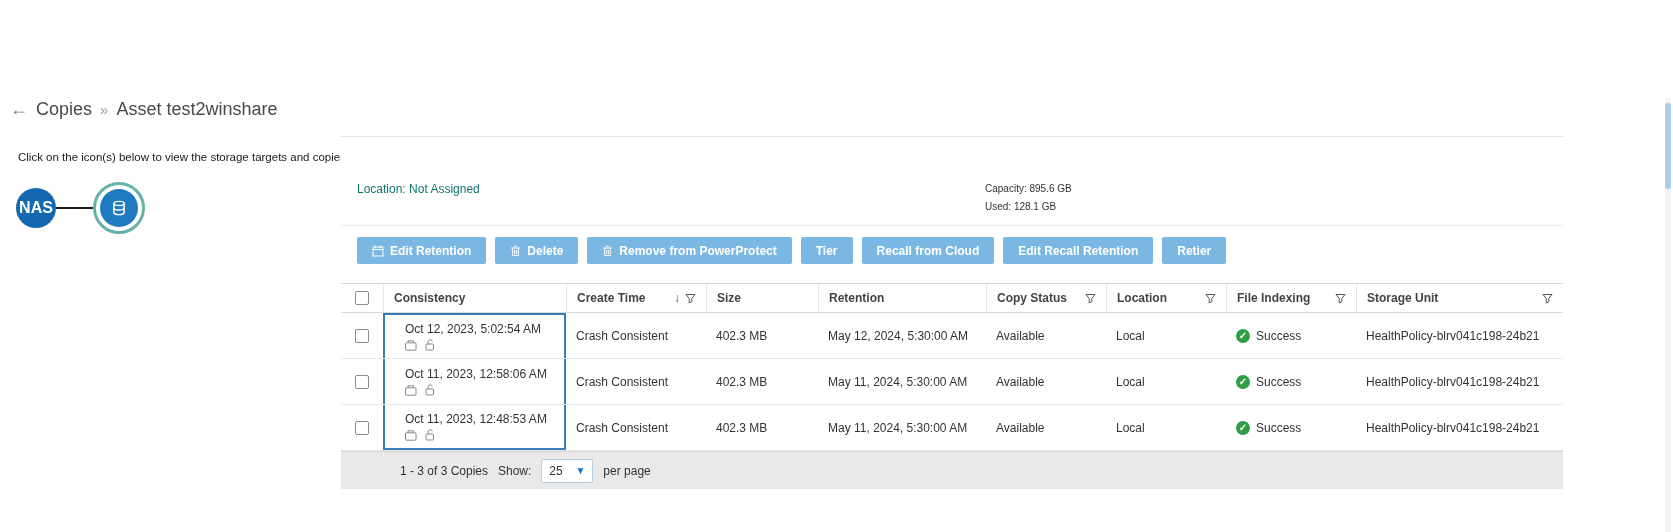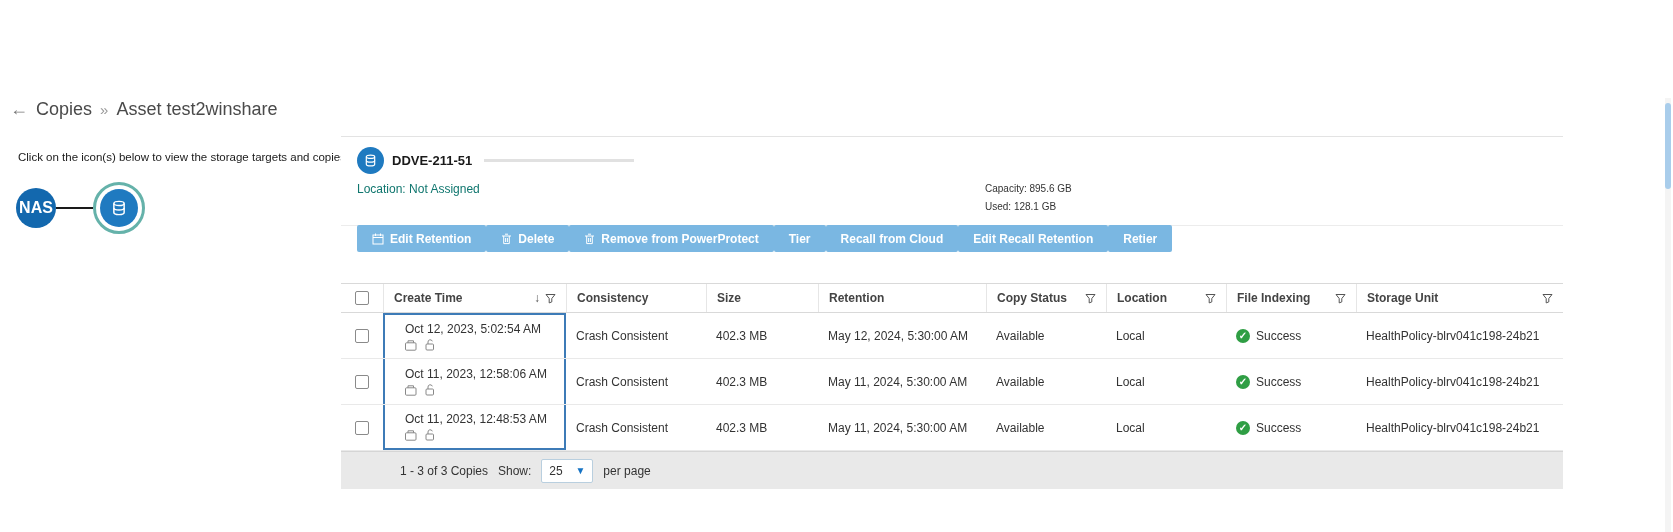--- a/index.html
+++ b/index.html
@@ -32,21 +32,21 @@
     display:flex; align-items:center; justify-content:center; }
   .storage-name { font-weight:bold; font-size:13px; color:#1a1a1a; }
   .redacted { width:150px; height:3px; background:#c9c9c9; opacity:.55; margin-left:4px;
     align-self:center; }
   .location { position:absolute; left:16px; top:45px; font-size:12px; color:#0f766e; }
   .capacity-block { position:absolute; left:644px; top:43px; font-size:10px; color:#333; line-height:18px; }
 
   .panel-divider { position:absolute; left:0; top:88px; width:100%; height:1px; background:#ececec; }
 
   
-  .toolbar { position:absolute; left:16px; top:88px; display:flex; }
+  .toolbar { position:absolute; left:16px; top:100px; display:flex; gap:9px; }
   .btn { background:#7ab7e2; color:#fff; border:none; border-radius:2px; height:27px;
     padding:0 15px; font-size:12px; font-weight:bold; font-family:inherit;
     display:flex; align-items:center; gap:6px; cursor:pointer; white-space:nowrap; }
 
   
   .tbl { position:absolute; left:0; top:146px; width:1222px; }
   .trow { display:grid; grid-template-columns:42px 183px 140px 112px 168px 120px 120px 130px 1fr;
     align-items:center; }
   .thead { height:30px; border-top:1px solid #d9d9d9; border-bottom:1px solid #d9d9d9;
     font-weight:bold; font-size:12px; color:#444; background:#fff; }
@@ -113,33 +113,20 @@
         <ellipse cx="7" cy="3" rx="4.5" ry="1.8" fill="none" stroke="#fff" stroke-width="1.3"></ellipse>
         <path d="M2.5 3v8c0 1 2 1.8 4.5 1.8s4.5-.8 4.5-1.8V3" fill="none" stroke="#fff" stroke-width="1.3"></path>
         <path d="M2.5 7c0 1 2 1.8 4.5 1.8S11.5 8 11.5 7" fill="none" stroke="#fff" stroke-width="1.3"></path>
       </svg>
     </span>
   </div>
 </div>
 
 <div class="panel">
 
-  <div class="header-row">
-    <div class="db-badge">
-      <span>
-        <svg width="13" height="13" viewBox="0 0 14 14">
-          <ellipse cx="7" cy="3" rx="4.5" ry="1.8" fill="none" stroke="#fff" stroke-width="1.3"></ellipse>
-          <path d="M2.5 3v8c0 1 2 1.8 4.5 1.8s4.5-.8 4.5-1.8V3" fill="none" stroke="#fff" stroke-width="1.3"></path>
-          <path d="M2.5 7c0 1 2 1.8 4.5 1.8S11.5 8 11.5 7" fill="none" stroke="#fff" stroke-width="1.3"></path>
-        </svg>
-      </span>
-    </div>
-    <span class="storage-name">DDVE-211-51</span>
-    <span class="redacted"></span>
-  </div>
 
   <div class="location">Location: Not Assigned</div>
   <div class="capacity-block">
     <div>Capacity: 895.6 GB</div>
     <div>Used: 128.1 GB</div>
   </div>
 
   <div class="panel-divider"></div>
 
   <div class="toolbar">
@@ -181,33 +168,33 @@
       <span>Retier</span>
     </button>
   </div>
 
   <div class="tbl">
 
     <div class="trow thead">
       <div class="cell cb-cell">
         <span class="checkbox"></span>
       </div>
+      <div class="cell">
+        <span>Consistency</span>
+      </div>
       <div class="cell spread">
         <span>Create Time</span>
         <span class="hicons">
           <span class="sort-arrow">↓</span>
           <span>
             <svg width="11" height="11" viewBox="0 0 11 11">
                 <path d="M1 1.5h9L6.8 5.5v3.4l-2.6 1V5.5z" fill="none" stroke="#555" stroke-width="1"></path>
               </svg>
           </span>
         </span>
-      </div>
-      <div class="cell">
-        <span>Consistency</span>
       </div>
       <div class="cell">
         <span>Size</span>
       </div>
       <div class="cell">
         <span>Retention</span>
       </div>
       <div class="cell spread">
         <span>Copy Status</span>
         <span>

